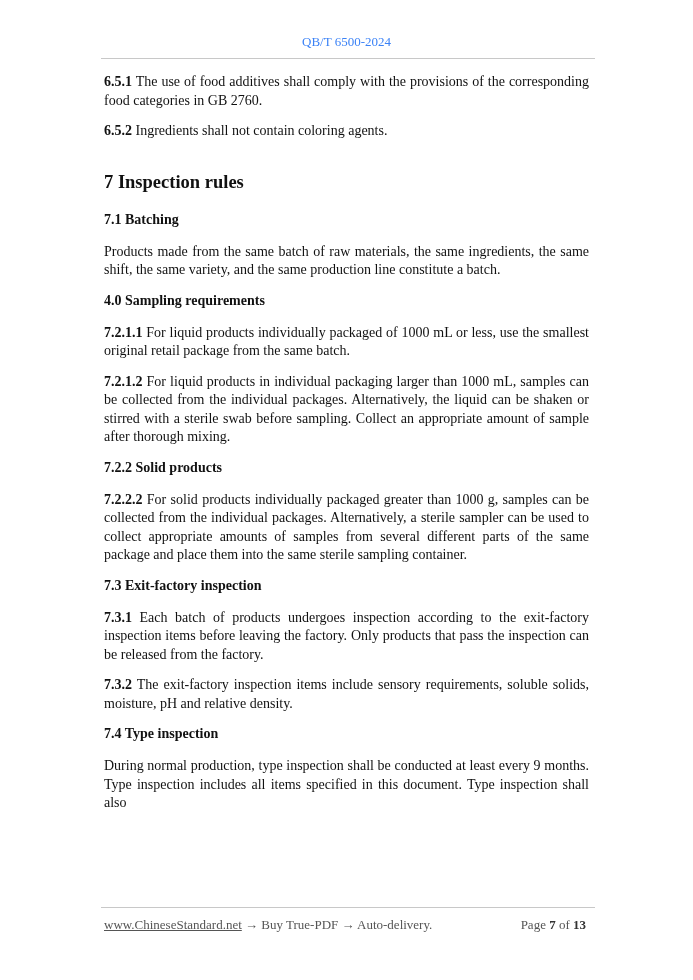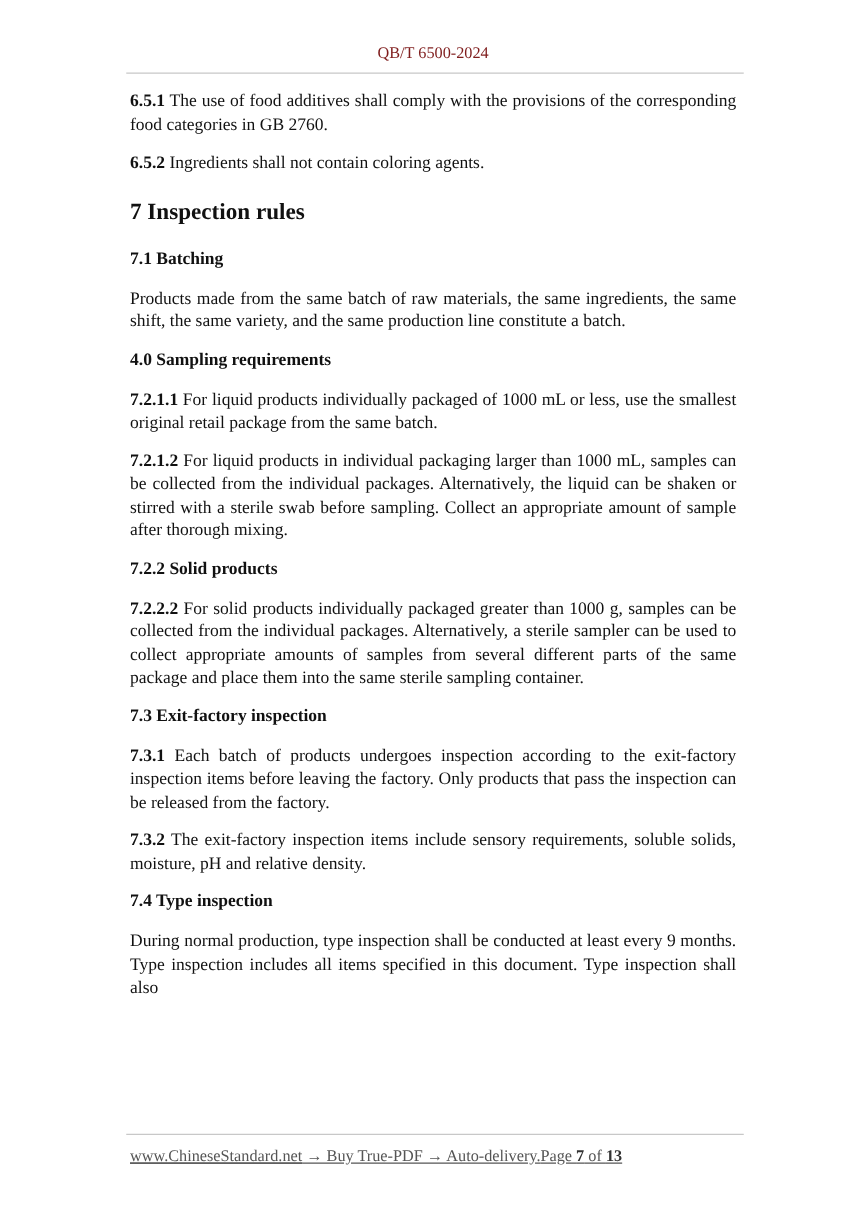--- a/index.html
+++ b/index.html
@@ -1,29 +1,29 @@
 <!DOCTYPE html>
 <html><head>
 <meta charset="utf-8">
 <style>
   html, body { margin: 0; padding: 0; background: #ffffff; }
   body { width: 693px; height: 980px; position: relative; overflow: hidden;
          font-family: "Liberation Serif", "DejaVu Serif", serif; color: #111; }
   .header { position: absolute; top: 34px; left: 0; width: 693px; text-align: center;
-            font-size: 13px; color: #7f1d1d; }
+            font-size: 13px; color: #3b82f6; }
   .hr-top { position: absolute; top: 58px; left: 101px; width: 494px; height: 1px; background: #c8c8c8; }
   .content { position: absolute; top: 73px; left: 104px; width: 485px; }
   p { margin: 0; font-size: 14px; line-height: 18.5px; text-align: justify; }
   .num { font-weight: bold; }
   .para { margin-bottom: 12px; }
-  .h1 { font-size: 18.5px; font-weight: bold; margin: 18px 0 18px 0; line-height: 22px; }
+  .h1 { font-size: 18.5px; font-weight: bold; margin: 30px 0 18px 0; line-height: 22px; }
   .h2 { font-size: 14px; font-weight: bold; margin: 0 0 14px 0; line-height: 18px; }
   .hr-bot { position: absolute; top: 907px; left: 101px; width: 494px; height: 1px; background: #c8c8c8; }
   .footer { position: absolute; top: 917px; left: 104px; width: 482px; font-size: 13px; color: #555;
-            display: flex; justify-content: flex-start; text-decoration: underline; }
+            display: flex; justify-content: space-between; }
   .footer a { color: #555; text-decoration: underline; }
   .footer .pg b { color: #333; }
 </style>
 </head>
 <body>
 
 <div class="header">QB/T 6500-2024</div>
 <div class="hr-top"></div>
 
 <div class="content">

